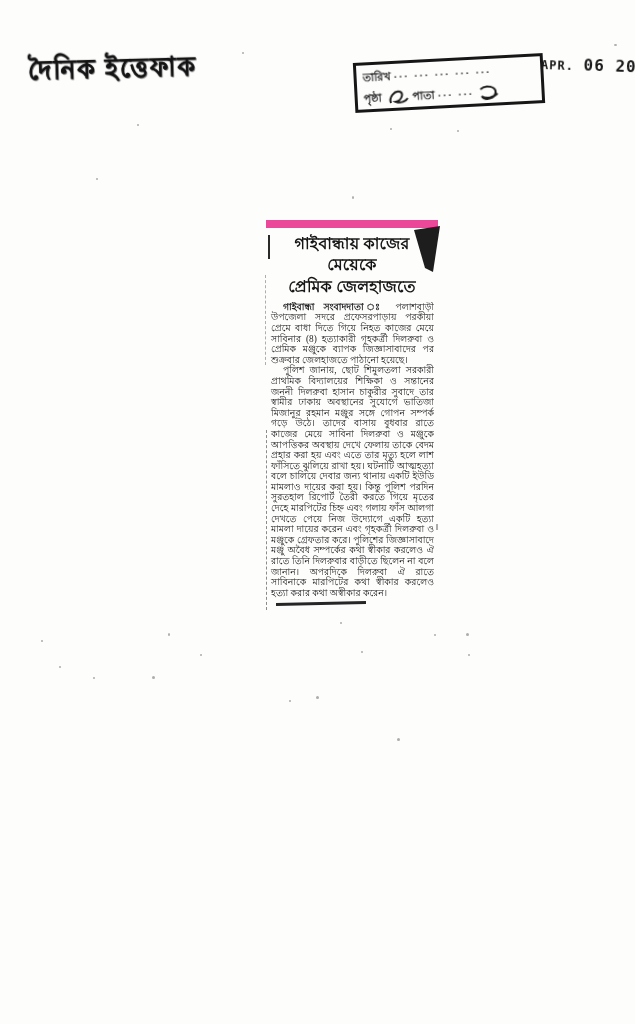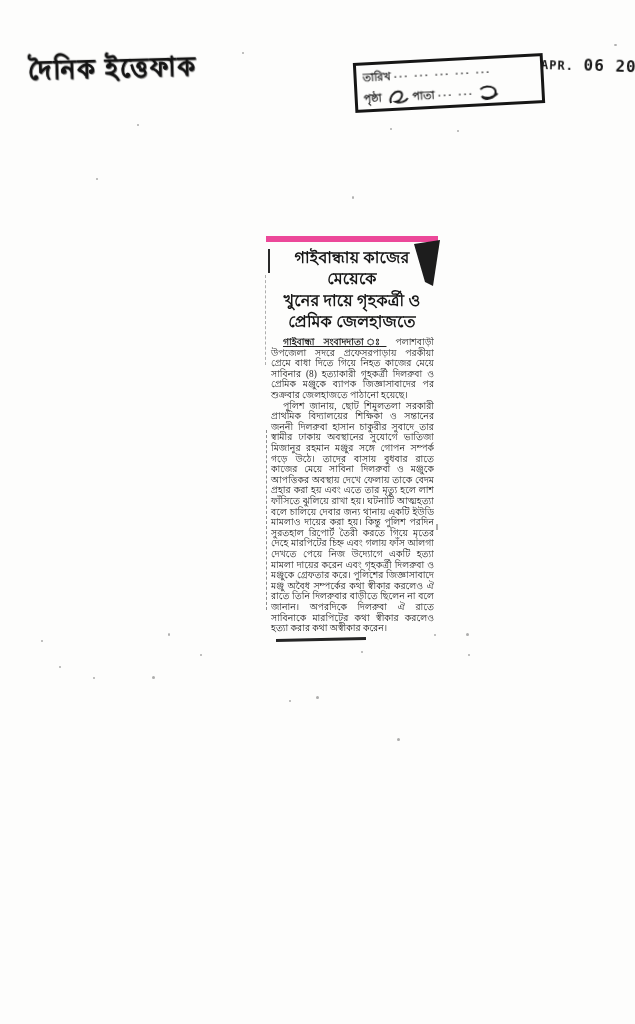--- a/index.html
+++ b/index.html
@@ -25,30 +25,30 @@
 
   
   .datestamp{position:absolute;left:541px;top:56px;transform:rotate(2deg);
     color:#1b1b1b;font-family:"DejaVu Sans Mono", monospace;white-space:nowrap;
     filter:blur(.2px);}
   .datestamp .mo{font-size:12px;font-weight:bold;letter-spacing:1px;}
   .datestamp .dy{font-size:16px;font-weight:900;letter-spacing:1px;}
 
   
   .clipping{position:absolute;left:266px;top:220px;width:172px;color:#161616;}
-  .headline-box{position:relative;border-top:6px solid #ec4899;padding:5px 6px 0 6px;margin-top:16px;}
+  .headline-box{position:relative;border-top:8px solid #ec4899;padding:5px 6px 0 6px;}
   .headline-tick{position:absolute;left:2px;top:7px;width:2px;height:24px;background:#2a2a2a;}
   .wedge{position:absolute;right:-4px;top:-2px;}
   .headline{width:152px;margin:0 auto;text-align:center;font-weight:bold;
     font-size:16px;line-height:1.33;letter-spacing:0.2px;filter:blur(.15px);}
   .bodytext{margin-top:5px;width:163px;padding-left:5px;font-size:9.3px;
     line-height:10.6px;text-align:justify;color:#222;max-height:302px;
     overflow:hidden;filter:blur(.15px);}
   .bodytext p{margin:0;text-indent:12px;}
-  .bodytext strong{font-weight:bold;text-decoration:underline;}
+  .bodytext strong{font-weight:bold;}
   .end-rule{width:90px;height:3px;background:#262626;margin:4px 0 0 10px;
     transform:rotate(-1.2deg);}
   .clip-edge{position:absolute;left:0px;top:210px;height:180px;
     border-left:1.5px dashed rgba(25,25,25,.5);}
   .clip-edge2{position:absolute;left:-1px;top:55px;height:90px;
     border-left:1px dashed rgba(25,25,25,.35);}
 
   
   .speck{position:absolute;background:#4a4a4a;border-radius:50%;opacity:.45;}
 </style>
@@ -91,21 +91,20 @@
     <div class="clip-edge2"></div>
 
     <div class="headline-box">
       <span class="headline-tick"></span>
       <span class="wedge">
         <svg width="30" height="48" viewBox="0 0 30 48">
           <path d="M2,4 L28,0 L21,46 L13,42 Z" fill="#1d1d1d"></path>
         </svg>
       </span>
       <div class="headline">গাইবান্ধায় কাজের মেয়েকে</div>
-      <div class="headline">খুনের দায়ে গৃহকর্ত্রী ও</div>
       <div class="headline">প্রেমিক জেলহাজতে</div>
     </div>
 
     <div class="bodytext">
       <p><strong>গাইবান্ধা সংবাদদাতা ঃ</strong> <span>পলাশবাড়ী উপজেলা সদরে প্রফেসরপাড়ায় পরকীয়া প্রেমে বাধা দিতে গিয়ে নিহত কাজের মেয়ে সাবিনার (8) হত্যাকারী গৃহকর্ত্রী দিলরুবা ও প্রেমিক মঞ্জুকে ব্যাপক জিজ্ঞাসাবাদের পর শুক্রবার জেলহাজতে পাঠানো হয়েছে।</span></p>
       <p>পুলিশ জানায়, ছোট শিমুলতলা সরকারী প্রাথমিক বিদ্যালয়ের শিক্ষিকা ও সন্তানের জননী দিলরুবা হাসান চাকুরীর সুবাদে তার স্বামীর ঢাকায় অবস্থানের সুযোগে ভাতিজা মিজানুর রহমান মঞ্জুর সঙ্গে গোপন সম্পর্ক গড়ে উঠে। তাদের বাসায় বুধবার রাতে কাজের মেয়ে সাবিনা দিলরুবা ও মঞ্জুকে আপত্তিকর অবস্থায় দেখে ফেলায় তাকে বেদম প্রহার করা হয় এবং এতে তার মৃত্যু হলে লাশ ফাঁসিতে ঝুলিয়ে রাখা হয়। ঘটনাটি আত্মহত্যা বলে চালিয়ে দেবার জন্য থানায় একটি ইউডি মামলাও দায়ের করা হয়। কিন্তু পুলিশ পরদিন সুরতহাল রিপোর্ট তৈরী করতে গিয়ে মৃতের দেহে মারপিটের চিহ্ন এবং গলায় ফাঁস আলগা দেখতে পেয়ে নিজ উদ্যোগে একটি হত্যা মামলা দায়ের করেন এবং গৃহকর্ত্রী দিলরুবা ও মঞ্জুকে গ্রেফতার করে। পুলিশের জিজ্ঞাসাবাদে মঞ্জু অবৈধ সম্পর্কের কথা স্বীকার করলেও ঐ রাতে তিনি দিলরুবার বাড়ীতে ছিলেন না বলে জানান। অপরদিকে দিলরুবা ঐ রাতে সাবিনাকে মারপিটের কথা স্বীকার করলেও হত্যা করার কথা অস্বীকার করেন।</p>
     </div>
 
     <div class="end-rule"></div>
   </div>

